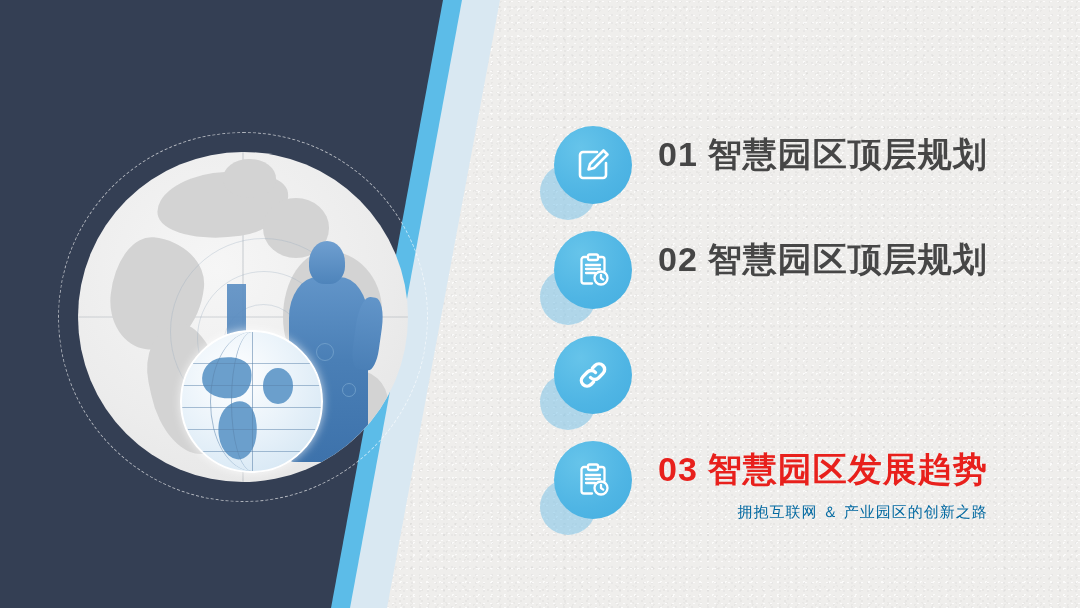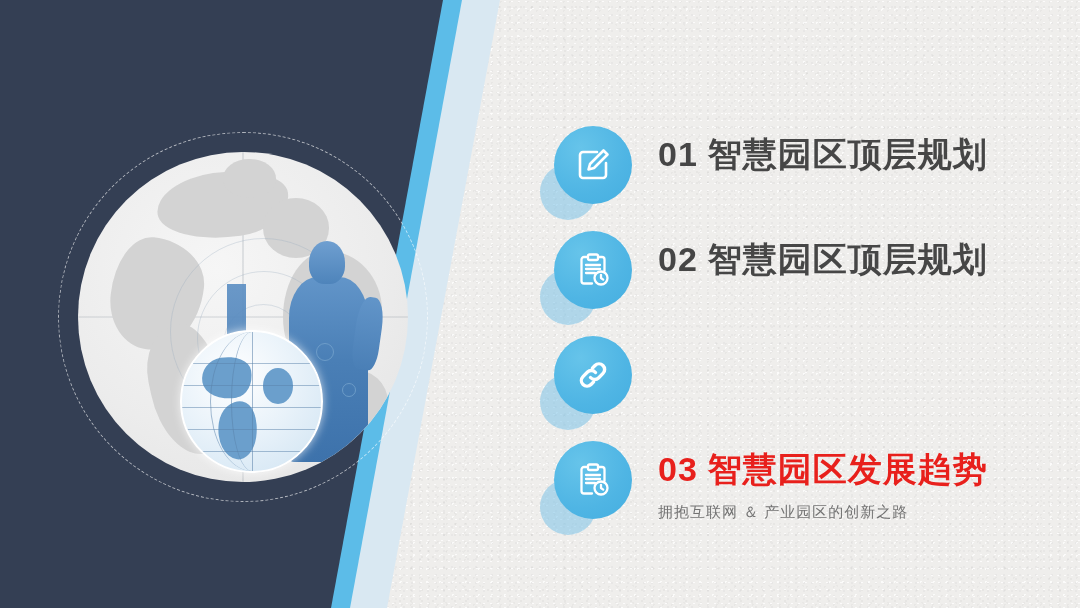--- a/index.html
+++ b/index.html
@@ -124,22 +124,22 @@
     display:flex;align-items:center;justify-content:center;
   }
   .disc svg{display:block;}
   .txt{position:absolute;left:118px;top:14px;}
   .num-title{
     font-size:34px;font-weight:bold;color:#464646;white-space:nowrap;letter-spacing:1px;
   }
   .num-title.accent{color:#e8201c;}
   .num-title .num{margin-right:10px;letter-spacing:1px;margin-top:32px;}
   .sub{
-    margin-top:10px;font-size:15px;color:#737373;letter-spacing:1px;
-    text-align:left;white-space:nowrap;
+    margin-top:10px;font-size:15px;color:#0369a1;letter-spacing:1px;
+    text-align:right;white-space:nowrap;
   }
 </style>
 </head>
 <body>
 
 <div id="slide">
 
   <div class="tex"></div>
   <div class="band band-pale"></div>
   <div class="band band-blue"></div>

